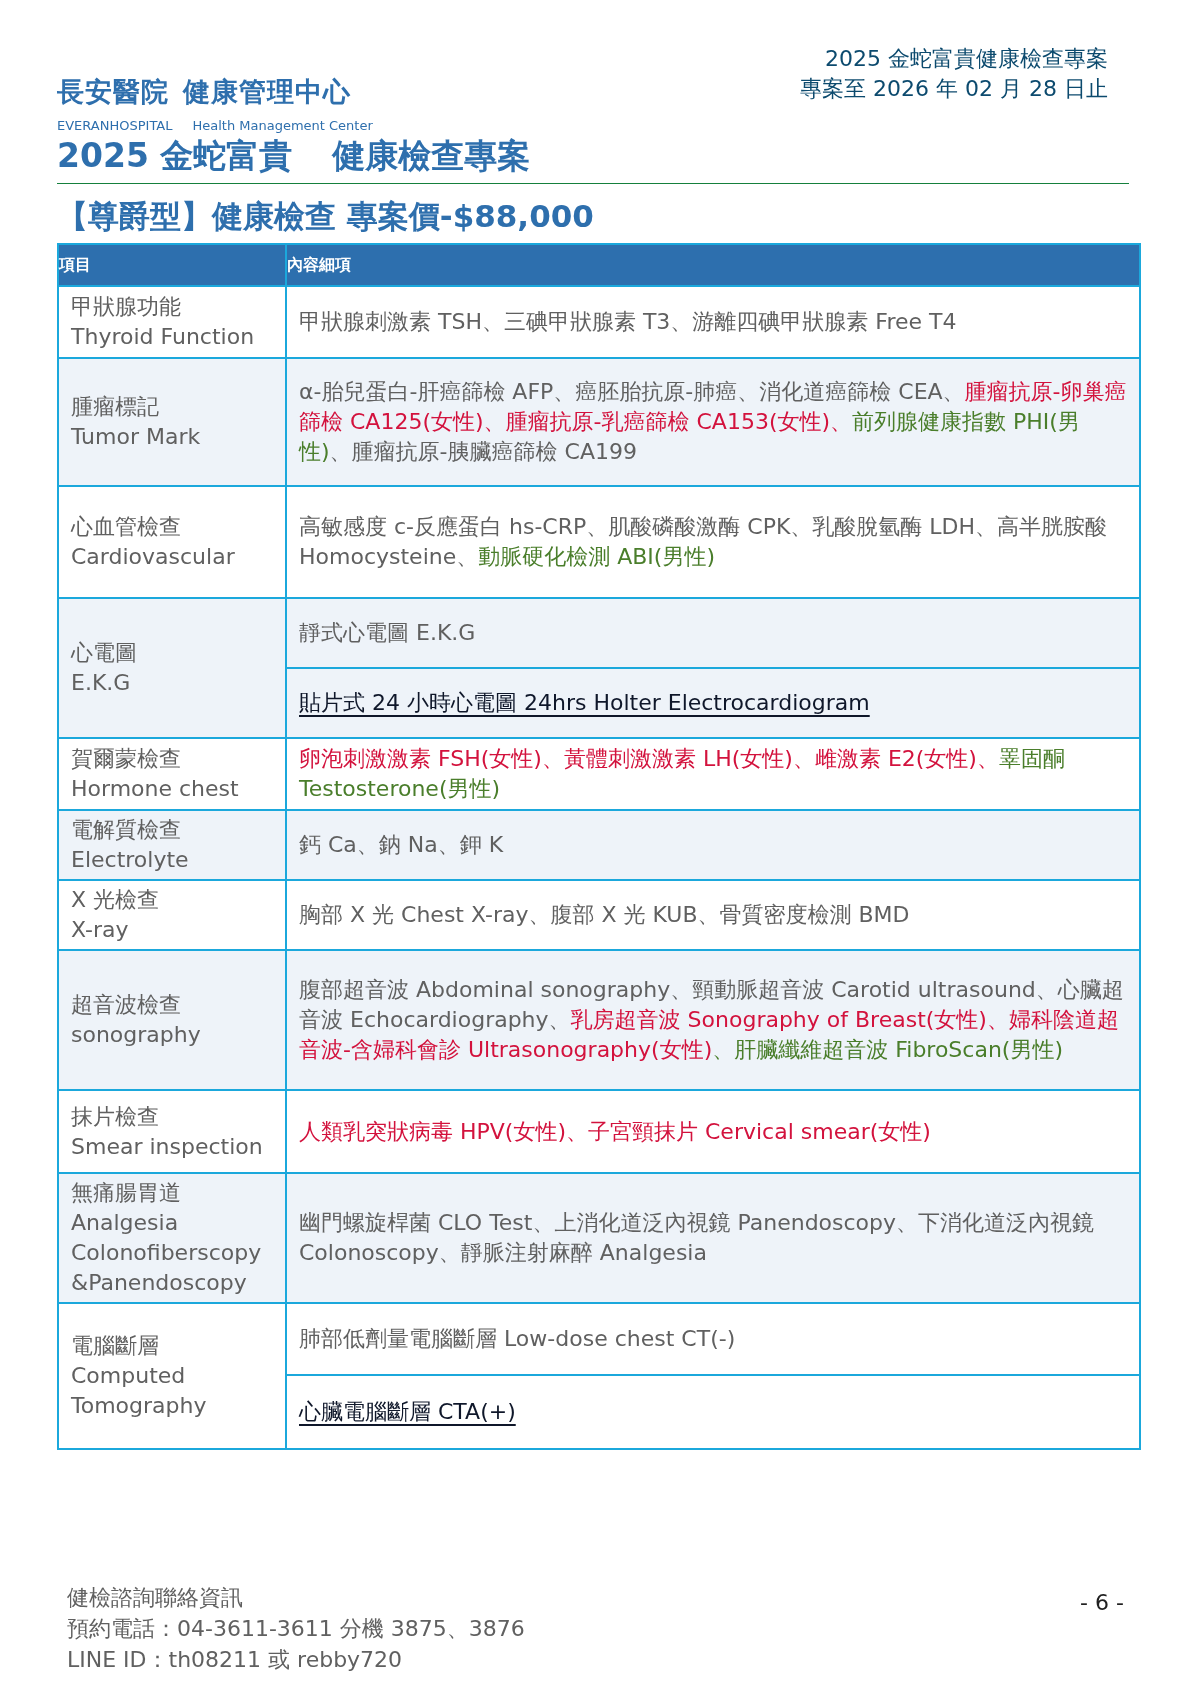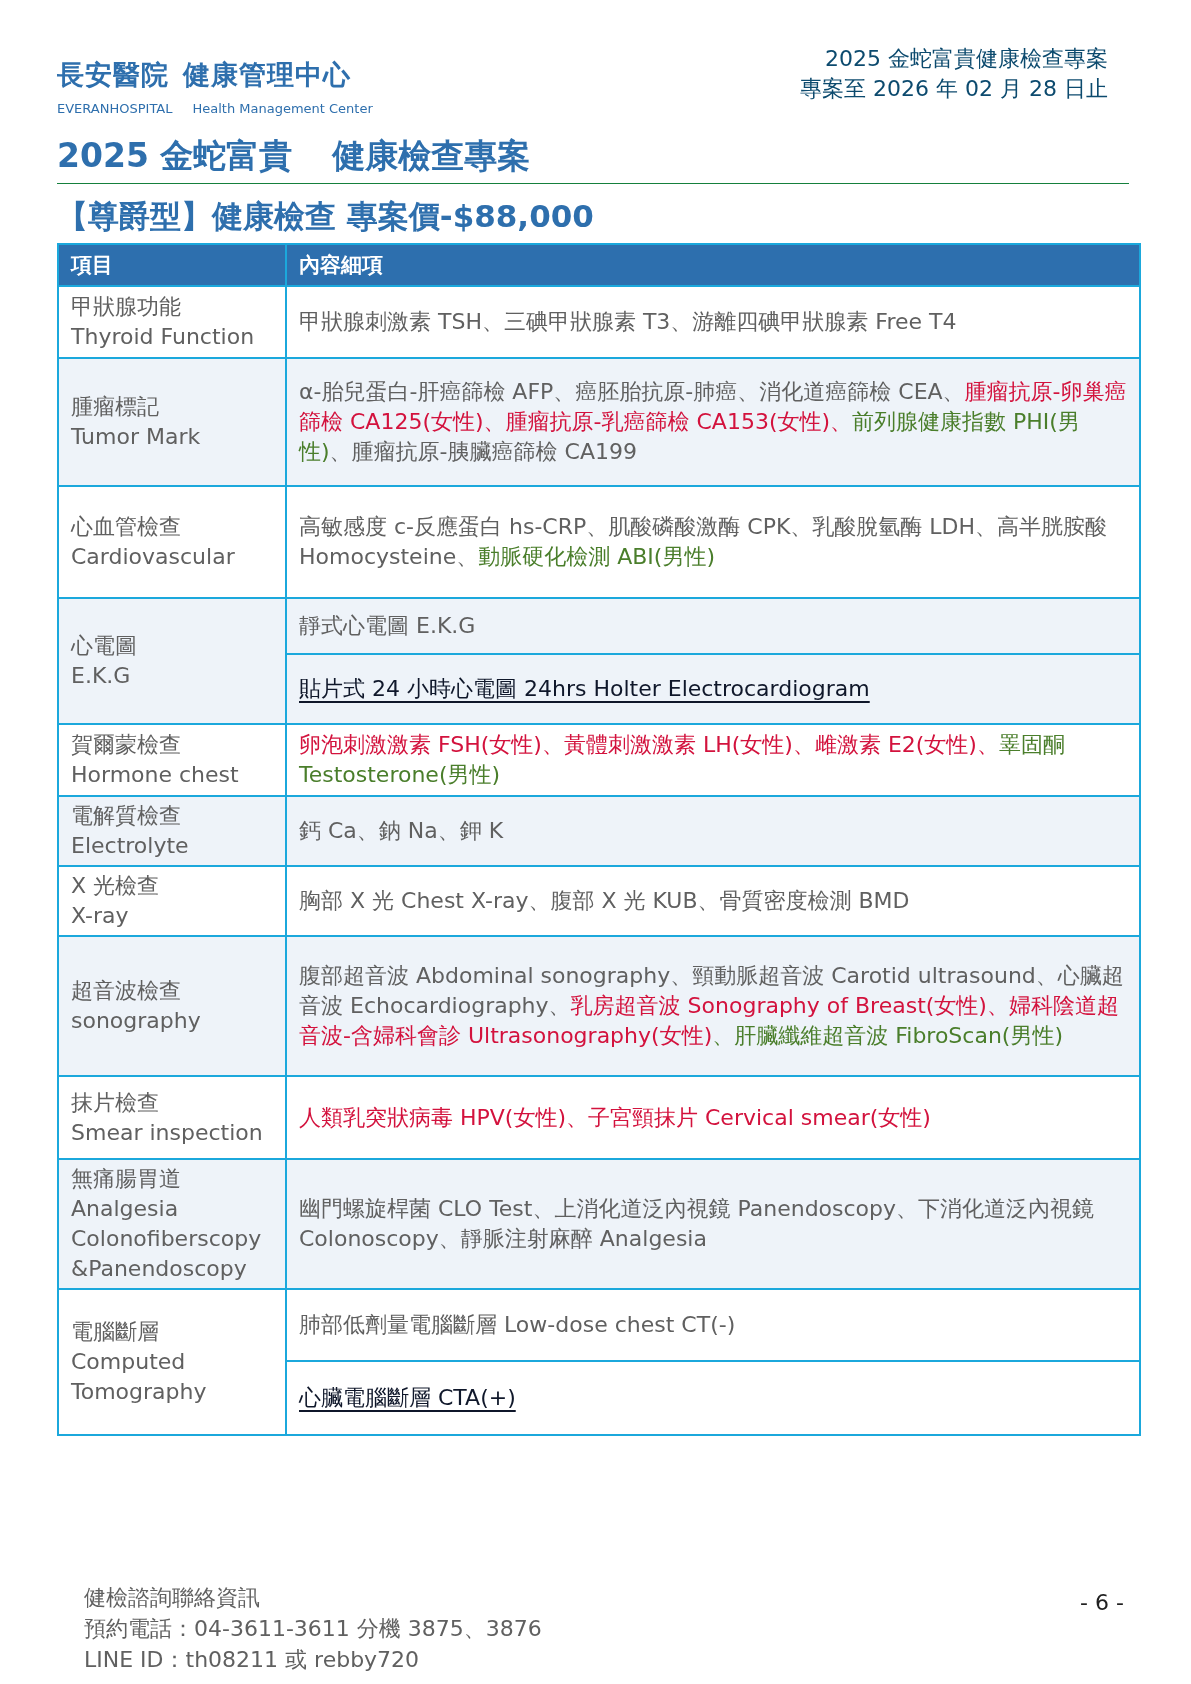--- a/index.html
+++ b/index.html
@@ -3,21 +3,21 @@
   <meta charset="utf-8">
   <style>
     * { box-sizing: border-box; margin: 0; padding: 0; }
     html, body { width: 1191px; height: 1684px; background: #ffffff; }
     body {
       position: relative;
       font-family: "DejaVu Sans", "Liberation Sans", sans-serif;
       color: #606060;
       overflow: hidden;
     }
-    .header-left { position: absolute; left: 57px; top: 57px; }
+    .header-left { position: absolute; left: 57px; top: 74px; }
     .org-name { font-size: 27px; font-weight: bold; color: #2e6fad; letter-spacing: 1px; white-space: nowrap; }
     .org-name span + span { margin-left: 14px; }
     .org-en { margin-top: 8px; font-size: 13px; color: #2e6fad; white-space: nowrap; }
     .org-en span + span { margin-left: 20px; }
     .header-right { position: absolute; left: 800px; top: 44px; text-align: right; color: #0c4a6e; font-size: 22px; line-height: 30px; white-space: nowrap; }
     .page-title {
       position: absolute; left: 57px; top: 134px; width: 1072px;
       font-size: 33px; font-weight: bold; color: #2e6fad; white-space: nowrap;
       border-bottom: 1px solid #15803d; padding-bottom: 4px;
     }
@@ -28,33 +28,33 @@
     }
     table.exam {
       position: absolute; left: 57px; top: 243px; width: 1082px;
       border-collapse: collapse; table-layout: fixed;
       font-size: 22px; line-height: 30px;
     }
     table.exam col.c1 { width: 228px; }
     table.exam col.c2 { width: 854px; }
     table.exam th, table.exam td { border: 2px solid #1ba8dc; vertical-align: middle; text-align: left; }
     table.exam th {
-      background: #2d6fae; color: #ffffff; font-weight: bold; font-size: 21px;
-      height: 42px; padding: 0 12px;
+      background: #2d6fae; color: #ffffff; font-weight: bold; font-size: 16px;
+      height: 42px; padding: 0 0;
     }
     table.exam td { padding: 4px 12px; color: #606060; }
     tr.odd td { background: #ffffff; }
     tr.even td { background: #eef3f9; }
     .cat { font-size: 22px; line-height: 30px; }
     .cat div { white-space: nowrap; }
     .gray { color: #606060; }
     .red { color: #d3123d; }
     .green { color: #4a7e2b; }
     .link { color: #0f172a; text-decoration: underline; text-underline-offset: 5px; }
-    .footer-info { position: absolute; left: 84px; top: 1582px; font-size: 22px; line-height: 31px; color: #606060; white-space: nowrap; }
+    .footer-info { position: absolute; left: 67px; top: 1582px; font-size: 22px; line-height: 31px; color: #606060; white-space: nowrap; }
     .page-number { position: absolute; left: 1080px; top: 1590px; font-size: 22px; color: #202020; white-space: nowrap; }
   </style>
 </head>
 <body>
 
 <div class="header-left">
   <div class="org-name">
     <span>長安醫院</span><span>健康管理中心</span>
   </div>
   <div class="org-en">
@@ -99,21 +99,21 @@
         </td>
         <td><span class="gray">α-胎兒蛋白-肝癌篩檢 AFP、癌胚胎抗原-肺癌、消化道癌篩檢  CEA、</span><span class="red">腫瘤抗原-卵巢癌篩檢  CA125(女性)、腫瘤抗原-乳癌篩檢  CA153(女性)、</span><span class="green">前列腺健康指數  PHI(男性)</span><span class="gray">、腫瘤抗原-胰臟癌篩檢  CA199</span></td>
       </tr>
       <tr class="odd" style="height: 112px;">
         <td class="cat" rowspan="1">
           <div>心血管檢查</div>
           <div>Cardiovascular</div>
         </td>
         <td><span class="gray">高敏感度 c-反應蛋白 hs-CRP、肌酸磷酸激酶  CPK、乳酸脫氫酶  LDH、</span><span class="gray">高半胱胺酸 Homocysteine、</span><span class="green">動脈硬化檢測 ABI(男性)</span></td>
       </tr>
-      <tr class="even" style="height: 56px; padding-left: 24px;">
+      <tr class="even" style="height: 70px; padding-left: 24px;">
         <td class="cat" rowspan="2">
           <div>心電圖</div>
           <div>E.K.G</div>
         </td>
         <td><span class="gray">靜式心電圖  E.K.G</span></td>
       </tr>
       <tr class="even" style="height: 70px;">
         <td><span class="link">貼片式 24 小時心電圖 24hrs Holter Electrocardiogram</span></td>
       </tr>
       <tr class="odd" style="height: 72px;">

